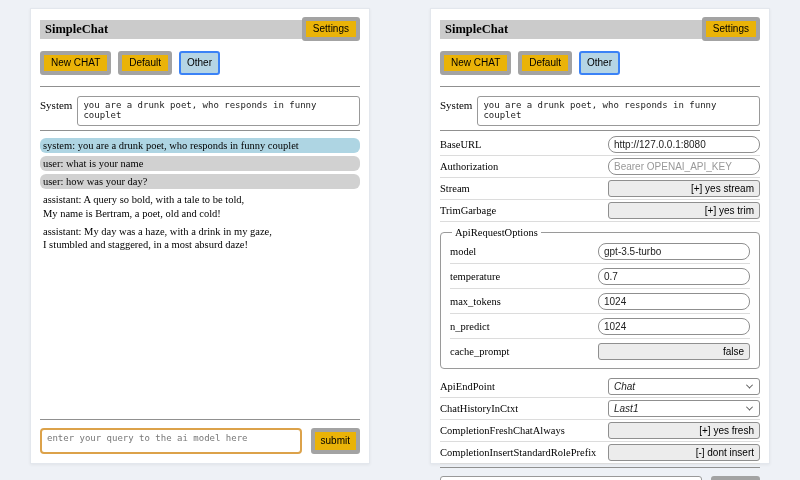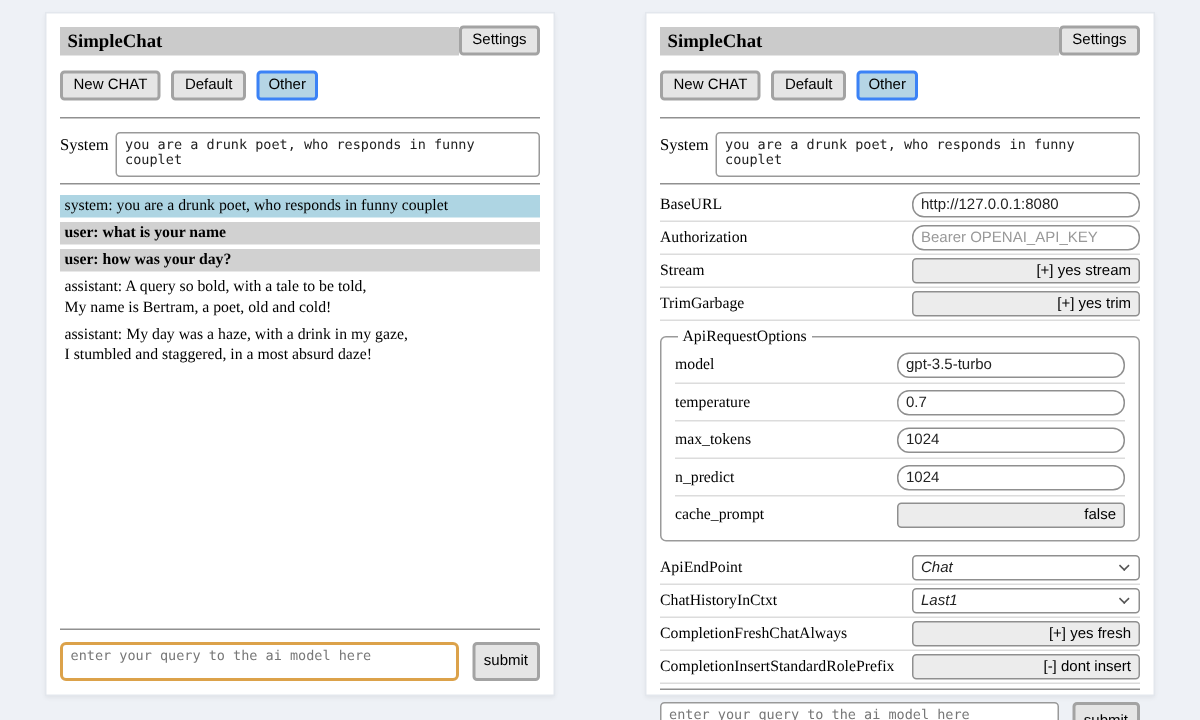--- a/index.html
+++ b/index.html
@@ -28,22 +28,22 @@
     font-family: "Liberation Serif", serif;
     font-weight: bold;
     font-size: 12.5px;
     padding: 2px 5px;
     color: #000;
   }
   .btn {
     font-family: "Liberation Sans", sans-serif;
     font-size: 10px;
     color: #000;
-    background: #e5e5e5;
-    border: 2px solid #a3a3a3;
+    background: #eab308;
+    border: 4px solid #a3a3a3;
     border-radius: 3px;
     padding: 2px 7px;
     line-height: 1.2;
     cursor: pointer;
     white-space: nowrap;
   }
   .sessions { display: flex; gap: 7px; margin: 2px 0 8px 0; }
   .btn.active {
     background: #b5d5e5;
     border: 2px solid #3b82f6;
@@ -65,23 +65,24 @@
   textarea::placeholder { color: #777; }
   .systext { flex: 1; height: 30px; }
   .messages { margin-top: 4px; }
   .msg {
     font-size: 10.5px;
     line-height: 1.25;
     padding: 1px 3px;
     margin-bottom: 3px;
     white-space: pre-line;
     color: #000;
+    border-radius: 6px;
   }
   .msg-system { background: #aed5e3; }
-  .msg-user { background: #d1d1d1; font-weight: bold; }
+  .msg-user { background: #d1d1d1; }
   .spacer { flex: 1; }
   .queryrow { display: flex; gap: 9px; align-items: stretch; margin-top: 5px; }
   .query { flex: 1; height: 26px; }
   .query-focus { border: 2px solid #dca24a; border-radius: 4px; }
   .submit { padding: 2px 6px; }
   
   .setrow {
     display: flex;
     justify-content: space-between;
     align-items: center;

